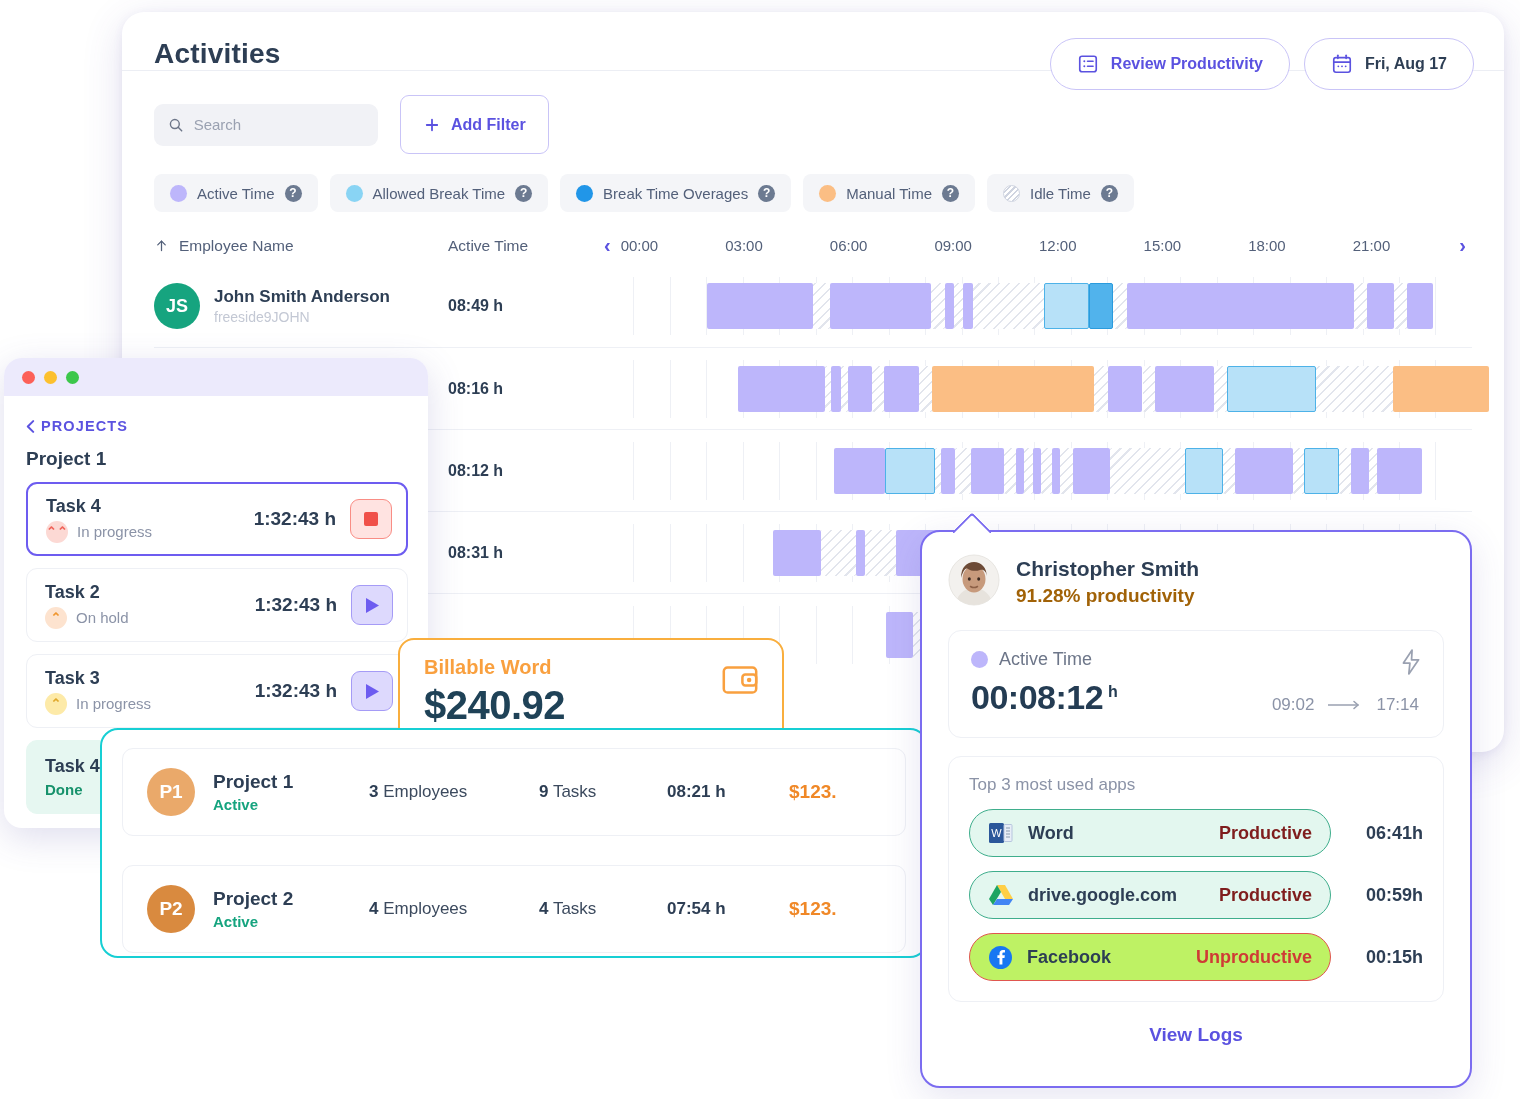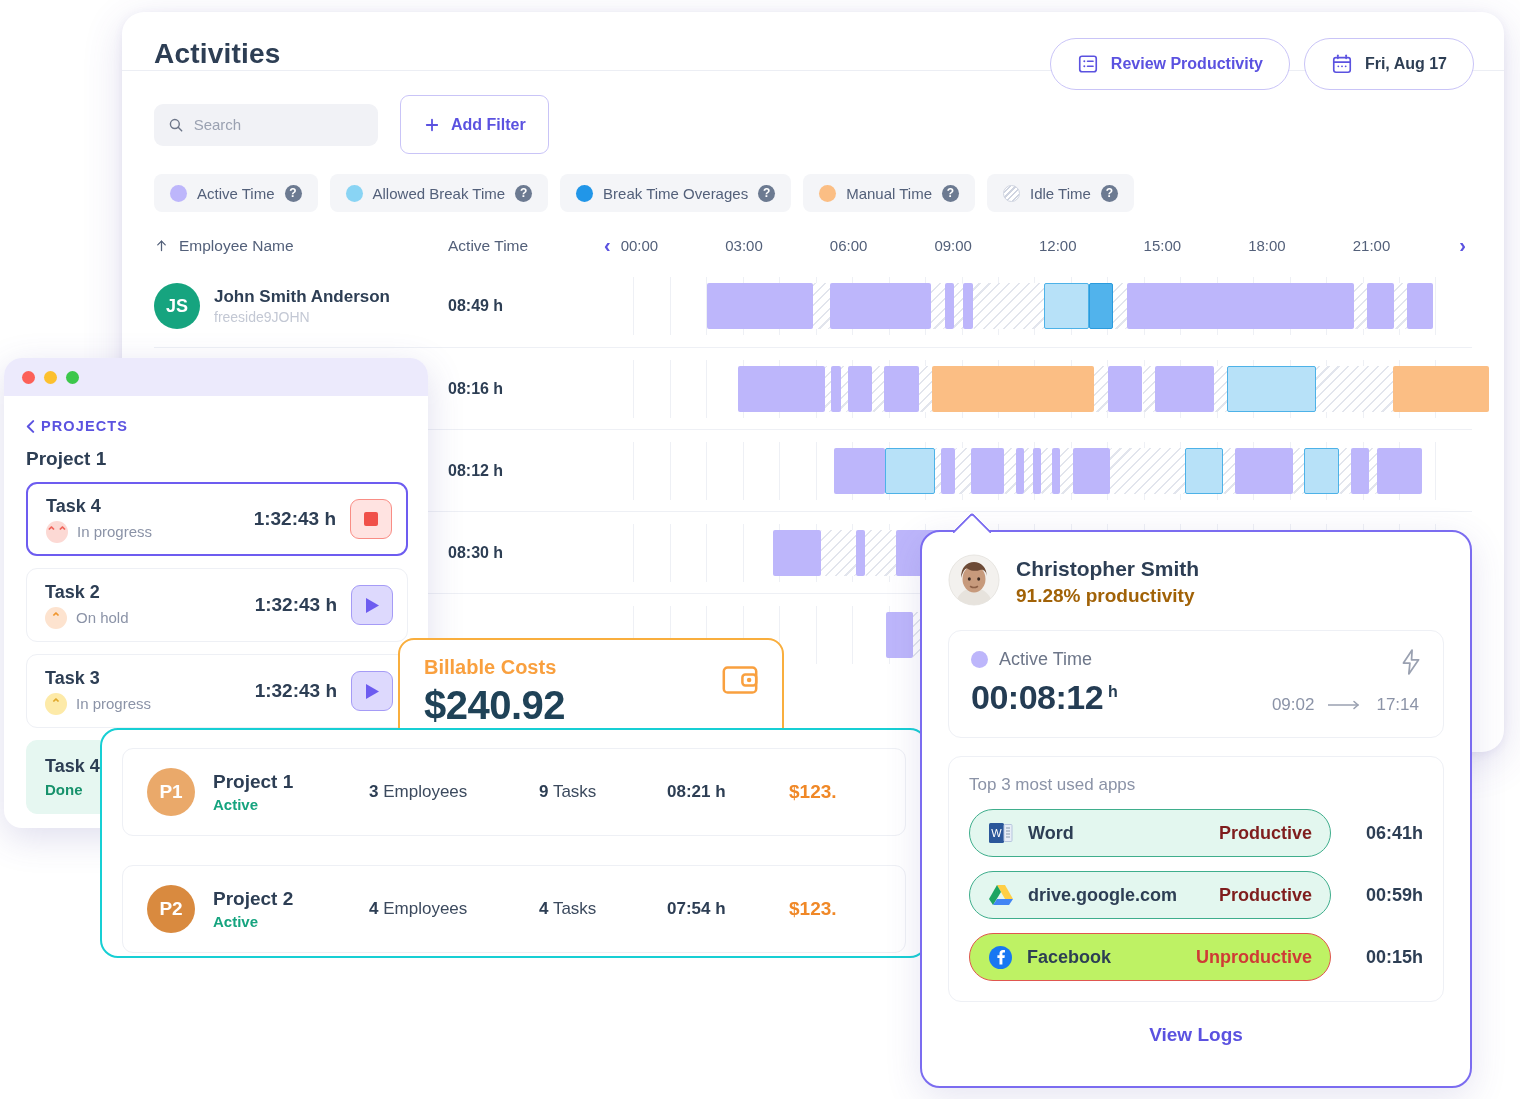--- a/index.html
+++ b/index.html
@@ -491,21 +491,21 @@
             <div class="seg s-idle" style="left: 79.5%; width: 1.3%;"></div>
             <div class="seg s-allowed" style="left: 80.8%; width: 4%;"></div>
             <div class="seg s-idle" style="left: 84.8%; width: 1.3%;"></div>
             <div class="seg s-active" style="left: 86.1%; width: 2.1%;"></div>
             <div class="seg s-idle" style="left: 88.2%; width: 0.9%;"></div>
             <div class="seg s-active" style="left: 89.1%; width: 5.2%;"></div>
           </div>
         </div>
         <div class="row">
           <div class="cell-emp"></div>
-          <div class="cell-act">08:30 h</div>
+          <div class="cell-act">08:31 h</div>
           <div class="cell-tl">
             <div class="grid-v">
               <i></i>
               <i></i>
               <i></i>
               <i></i>
               <i></i>
               <i></i>
               <i></i>
               <i></i>
@@ -640,21 +640,21 @@
                 <span style="color: rgb(23, 146, 108); font-weight: bold;">Done</span>
               </div>
             </div>
             <div class="t-time"></div>
           </div>
         </div>
     </div>
   </div>
 
   <div class="billable">
-    <div class="bill-label">Billable Costs</div>
+    <div class="bill-label">Billable Word</div>
     <div class="bill-value">$240.92</div>
     <span class="bill-icon">
       <svg width="36" height="32" viewBox="0 0 30 26" fill="none" stroke="#f9a03f" stroke-width="2.1">
         <rect x="1.5" y="2.5" width="27" height="21" rx="3.2"></rect>
         <rect x="17" y="8.5" width="11.5" height="9" rx="2.4" fill="#fff"></rect>
         <circle cx="22.6" cy="13" r="1.9" fill="#f9a03f" stroke="none"></circle>
       </svg>
     </span>
   </div>
 

